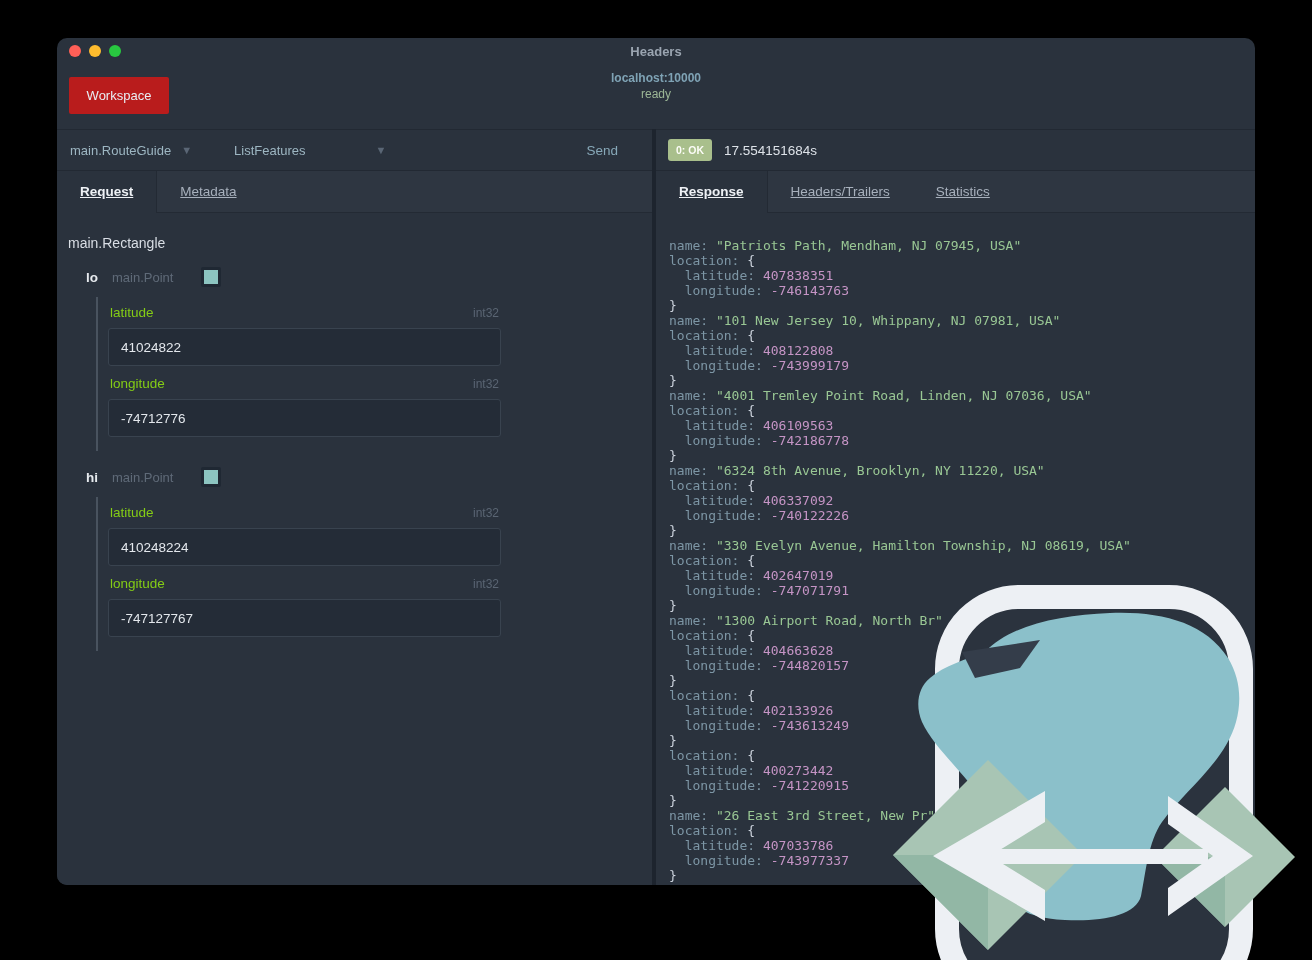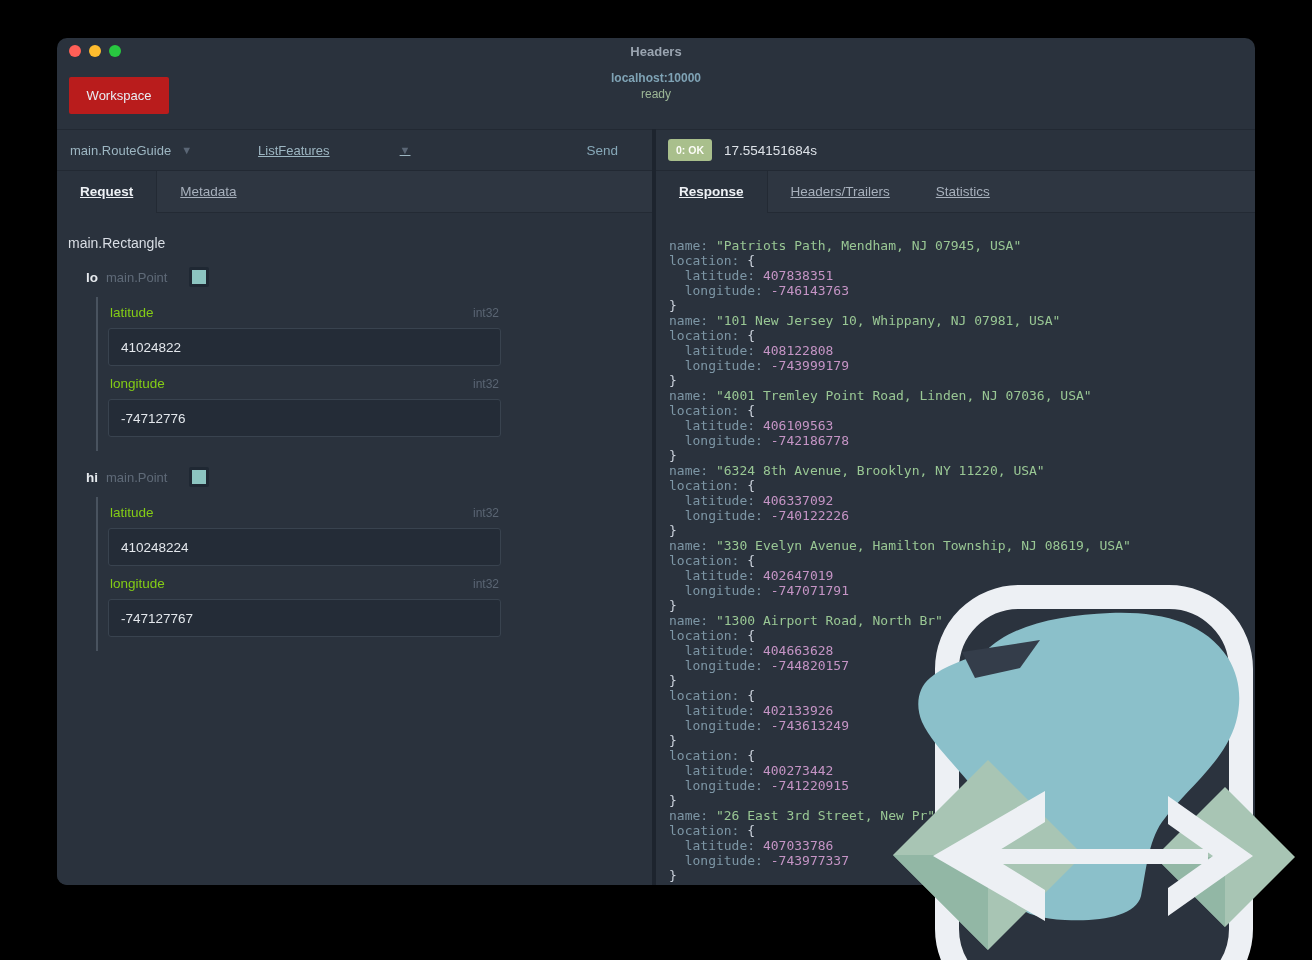--- a/index.html
+++ b/index.html
@@ -32,21 +32,21 @@
   .left-pane { width:595px; display:flex; flex-direction:column; }
   .v-divider { width:4px; background:#1d242e; }
   .right-pane { flex:1; display:flex; flex-direction:column; min-width:0; }
 
   
   .toolbar { height:42px; flex:none; display:flex; align-items:center;
              border-top:1px solid #222933; border-bottom:1px solid #222933; }
   .svc-select { margin-left:13px; color:#9db6c2; font-size:13px; display:flex;
                 align-items:center; gap:10px; cursor:pointer; }
   .chev { color:#5a6675; font-size:11px; }
-  .mth-select { margin-left:66px;text-decoration:underline; }
+  .mth-select { margin-left:42px; }
   .mth-select .chev { margin-left:60px; }
   .send-btn { margin-left:auto; margin-right:34px; background:none; border:none;
               color:#87a8b8; font-size:13.5px; cursor:pointer; }
 
   .status-badge { margin-left:12px; width:44px; height:22px; background:#a9bf8c;
                   border-radius:3px; color:#fdfdf8; font-size:10.5px; font-weight:bold;
                   display:flex; align-items:center; justify-content:center; }
   .duration { margin-left:12px; color:#dde2e8; font-size:13.5px; }
 
   
@@ -54,21 +54,21 @@
             background:#2e3641; border-bottom:1px solid #232a34; }
   .tab { display:flex; align-items:center; padding:0 23px; font-size:13.5px;
          color:#a7b0bc; cursor:pointer;text-decoration:underline; }
   .tab.active { background:#2a323d; color:#eef1f5; font-weight:bold;
                 margin-bottom:-1px; border-bottom:1px solid #2a323d; }
   .tab-sep { width:1px; background:#232a34; }
 
   
   .request-form { flex:1; padding:22px 13px 0 11px; overflow:hidden; background:#2a323d; }
   .msg-type { color:#d9dee5; font-size:14px; margin-bottom:16px; }
-  .field-head { display:flex; align-items:center; gap:8px; margin:14px 0 10px 18px; }
+  .field-head { display:flex; align-items:center; gap:14px; margin:14px 0 10px 18px; }
   .field-name { color:#e6eaee; font-size:13.5px; font-weight:bold; }
   .field-type { color:#5f6a78; font-size:13px; }
   .checkbox { width:20px; height:20px; background:#1f2833; border-radius:2px;
               margin-left:14px; display:flex; align-items:center; justify-content:center;
               cursor:pointer; }
   .checkbox .fill { width:14px; height:14px; background:#8cc5c1; }
   .group { border-left:2px solid #49535f; margin-left:28px; padding:2px 0 4px 10px;
            width:405px; margin-bottom:16px; }
   .leaf { margin-bottom:10px; }
   .leaf-head { display:flex; justify-content:space-between; align-items:center;

